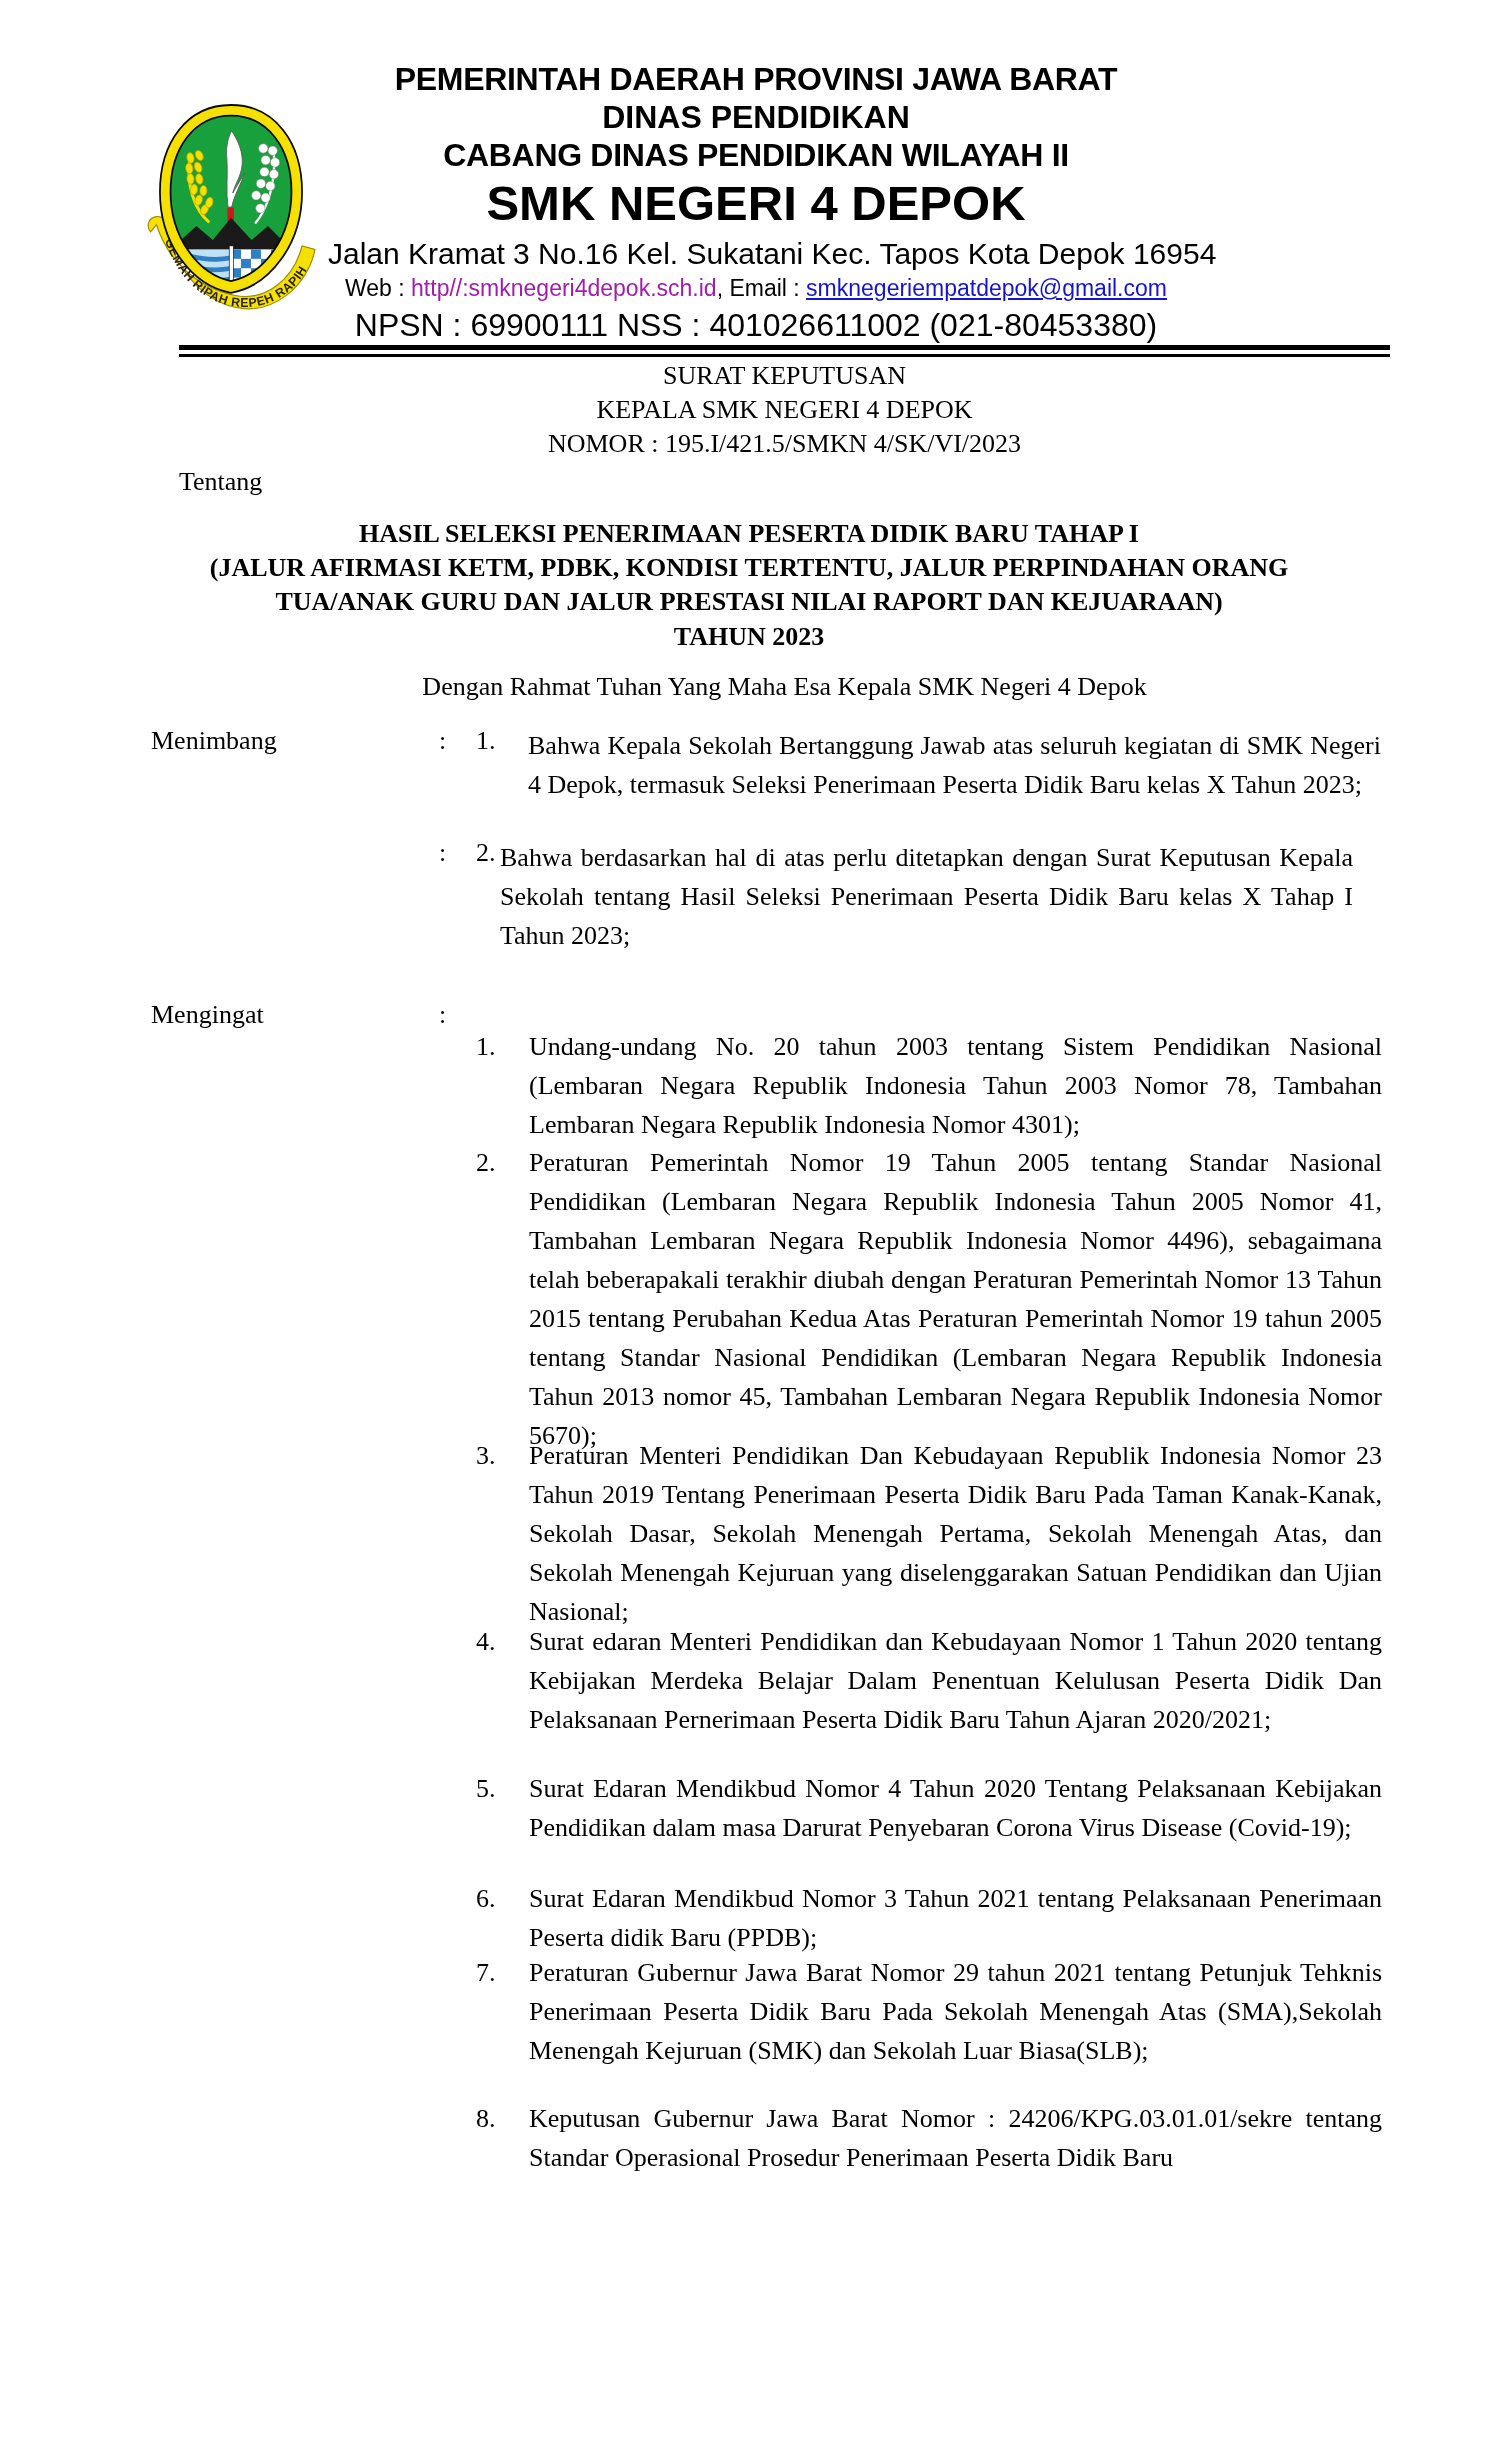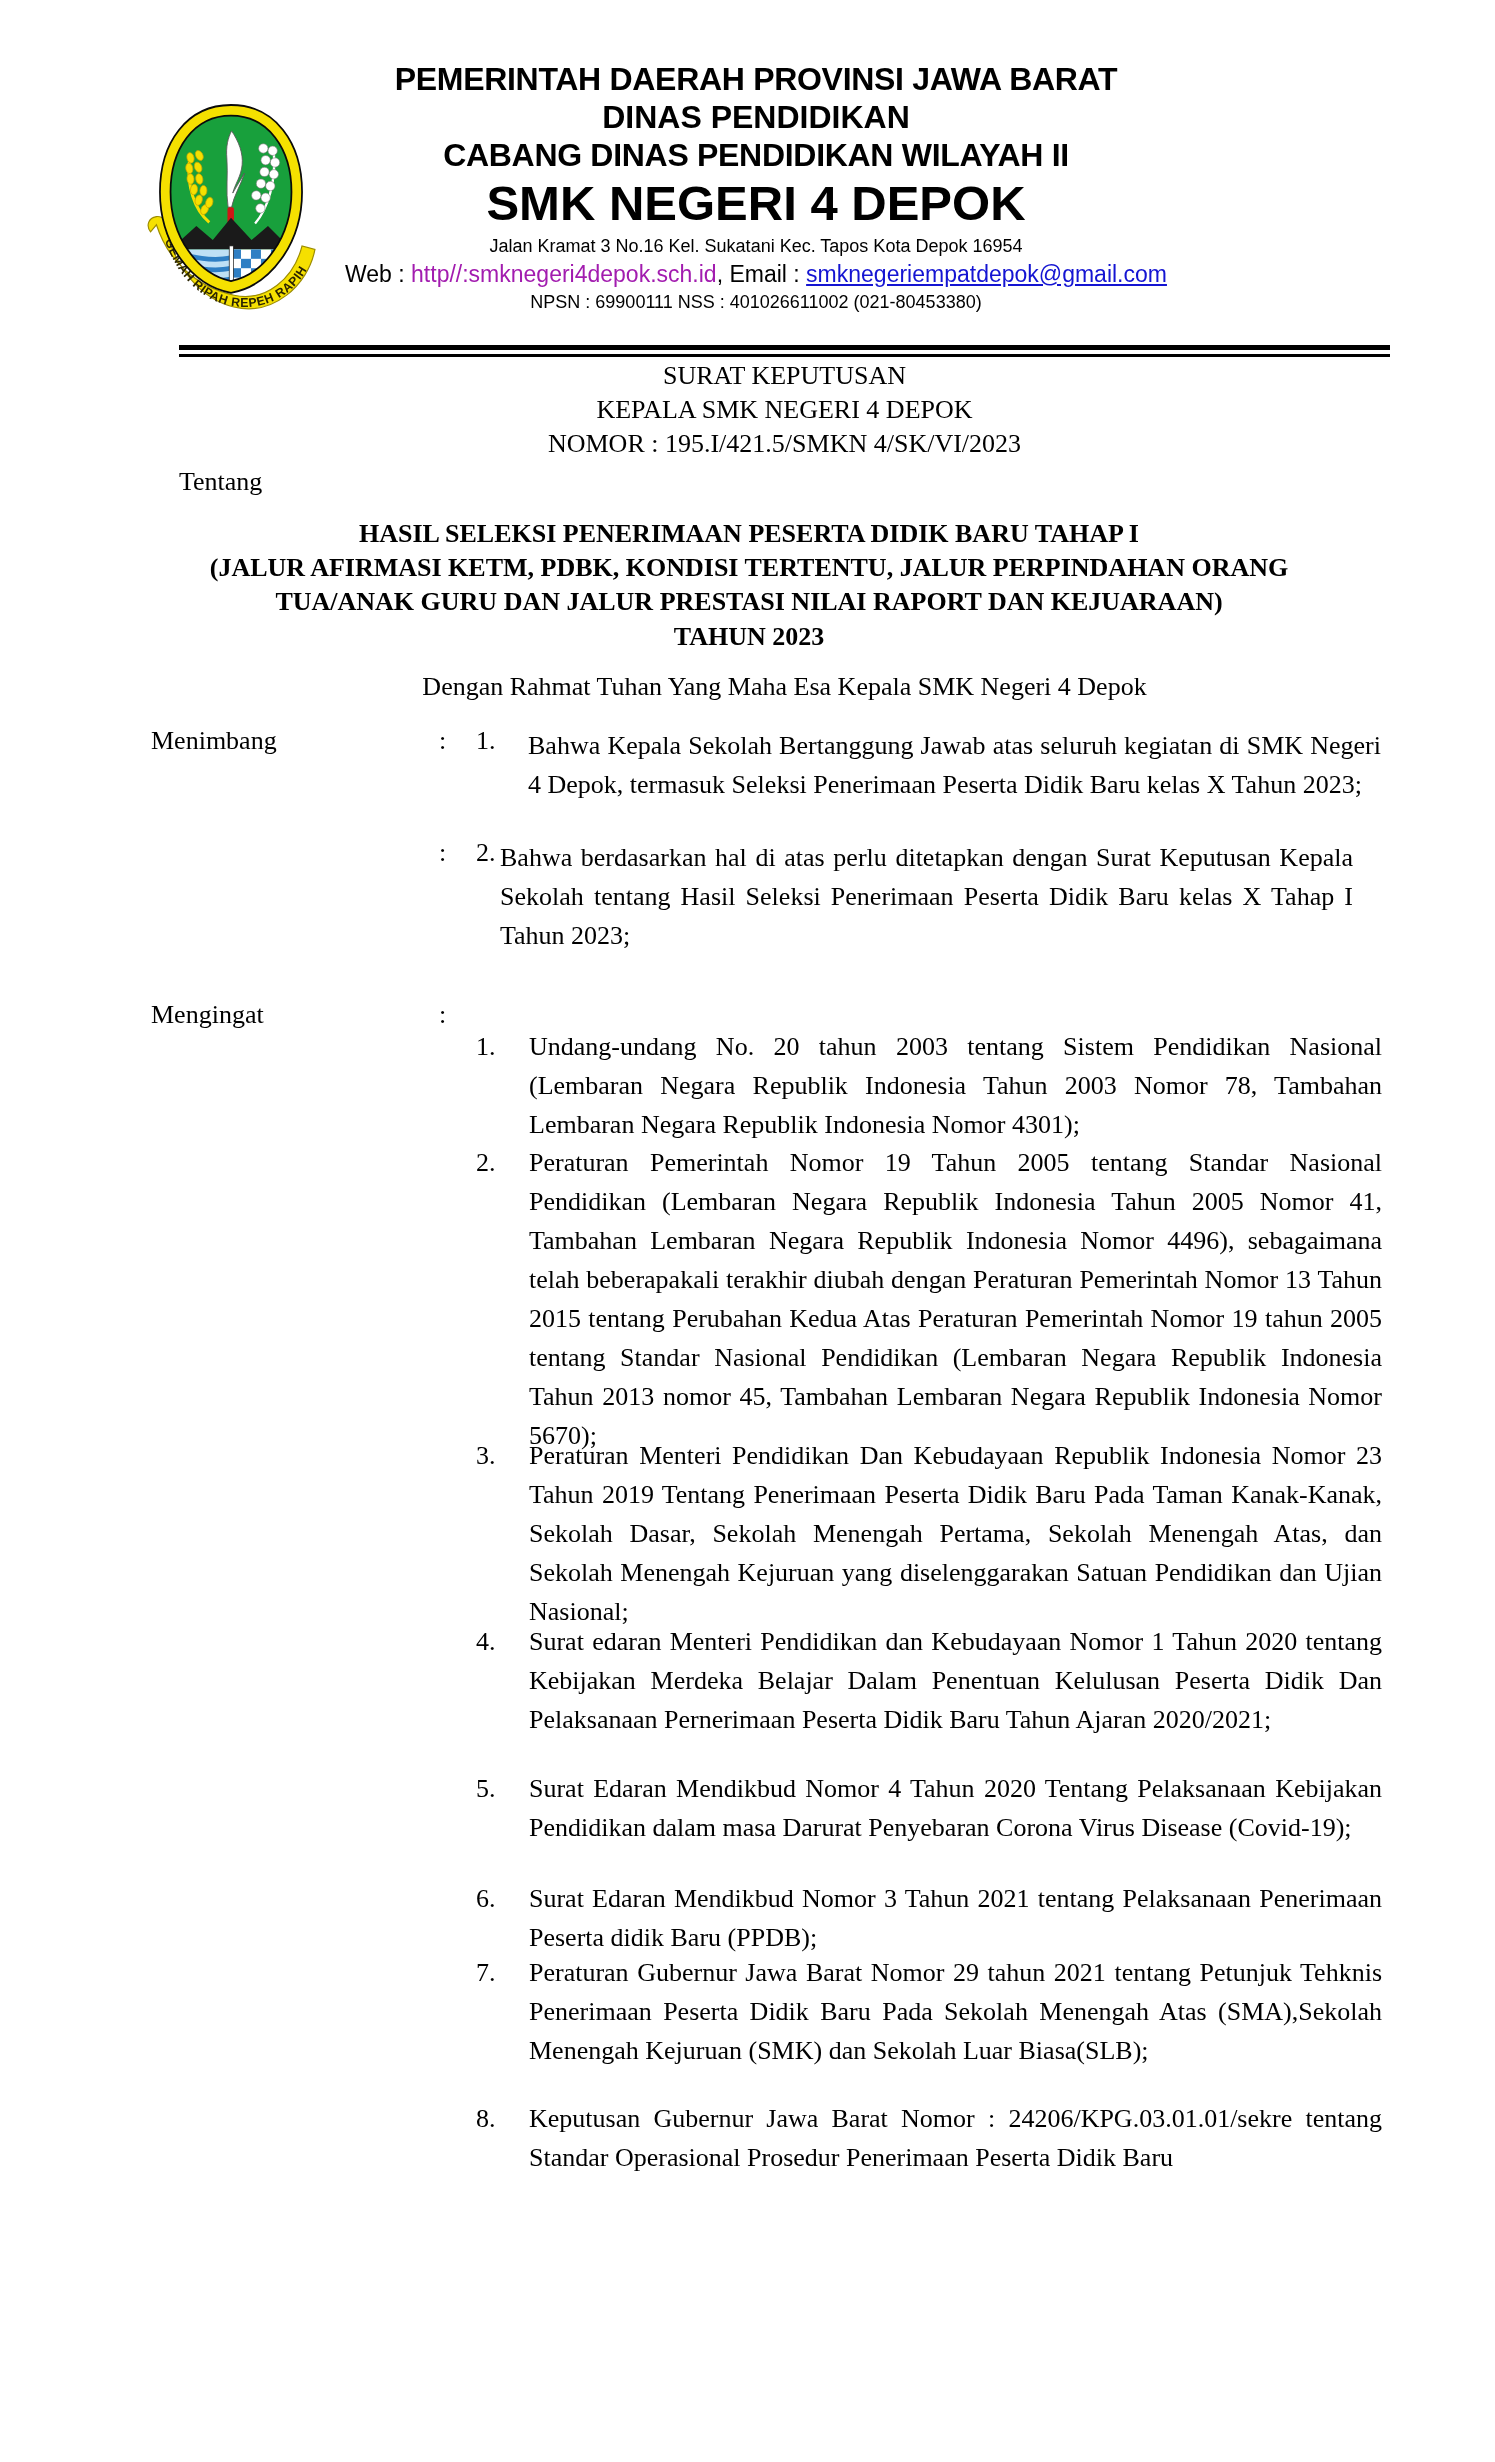--- a/index.html
+++ b/index.html
@@ -65,40 +65,40 @@
     white-space: nowrap;
   }
   .kop-school {
     font-size: 49px;
     font-weight: bold;
     line-height: 1.16;
     margin-top: 1.2px;
     white-space: nowrap;
   }
   .kop-address {
-    font-size: 18px;
+    font-size: 30px;
     line-height: 1.2;
     margin-top: 3.5px;
     white-space: nowrap;
   }
   .kop-web {
     font-size: 23px;
     line-height: 1.3;
     margin-top: 2.3px;
     white-space: nowrap;
   }
   .kop-web .lbl { color: #000000; }
   .kop-web .url { color: #a21caf; }
   .kop-web .mail {
     color: #1414d2;
     text-decoration: underline;
     text-align: center;
   }
   .kop-ids {
-    font-size: 18px;
+    font-size: 32px;
     line-height: 1.2;
     margin-top: 2.3px;
     white-space: nowrap;
   }
 
   
   .rule-wrap {
     position: absolute;
     left: 179px;
     top: 345px;

